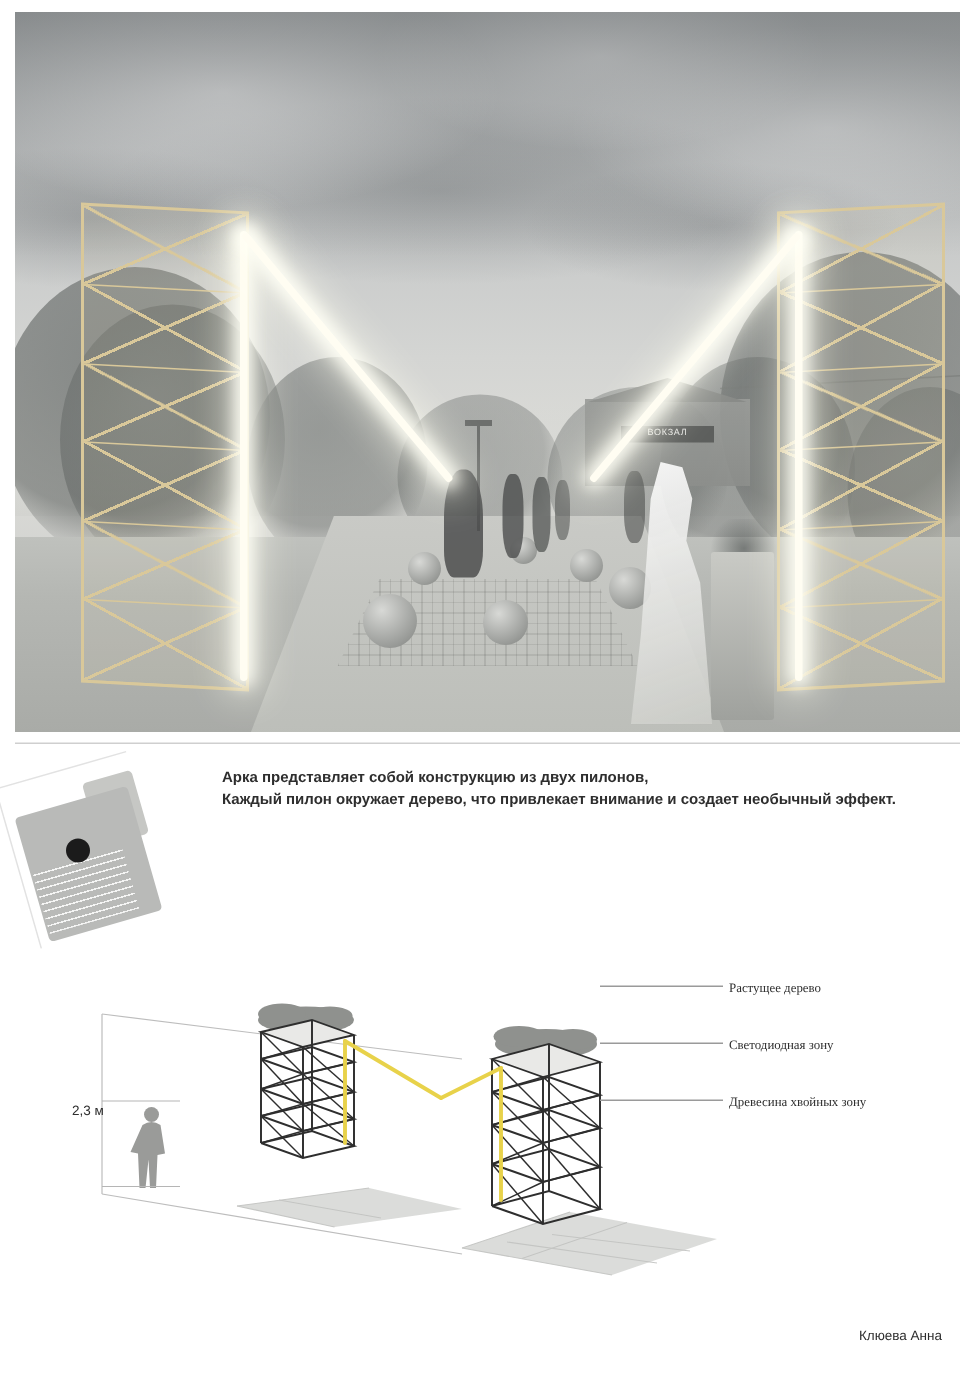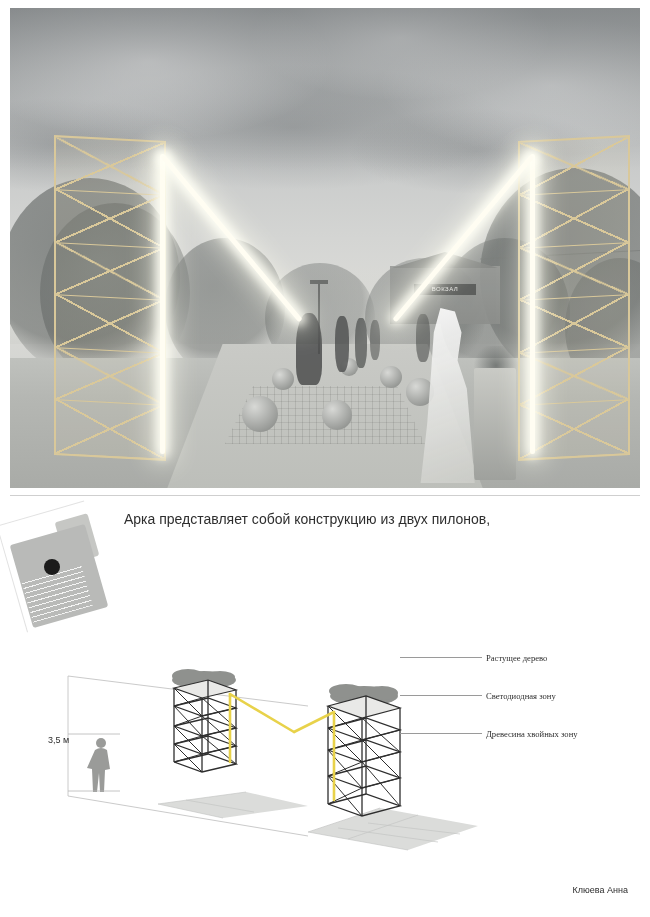--- a/index.html
+++ b/index.html
@@ -220,25 +220,26 @@
   .divider {
     position: absolute;
     left: 10px; top: 495px;
     width: 630px; height: 1px;
     background: #cfcfcf;
   }
 
   
   .description {
     position: absolute;
-    left: 124px; top: 512px;
+    left: 148px; top: 512px;
     width: 500px;
-    font-size: 14px;
+    font-size: 10px;
     line-height: 14.6px;
     color: #2e2e2e;
+    font-weight: bold;
   }
 
   
   .plan {
     position: absolute;
     left: 8px; top: 505px;
     width: 124px; height: 128px;
   }
   .plan-shape {
     position: absolute;
@@ -427,20 +428,21 @@
 <div class="plan">
   <div class="plan-grid"></div>
   <div class="plan-shape2"></div>
   <div class="plan-shape"></div>
   <div class="plan-lines"></div>
   <div class="plan-dot"></div>
 </div>
 
 <div class="description">
   <div>Арка представляет собой конструкцию из двух пилонов,</div>
+  <div>Каждый пилон окружает дерево, что привлекает внимание и создает необычный эффект.</div>
 </div>
 
 <div class="axo">
   <svg width="480" height="230" viewBox="0 0 480 230">
 
     <g stroke="#bdbdbd" stroke-width="0.8" fill="none">
       <line x1="60" y1="40" x2="60" y2="160"></line>
       <line x1="60" y1="160" x2="300" y2="200"></line>
       <line x1="60" y1="40" x2="300" y2="70"></line>
     </g>
@@ -543,21 +545,21 @@
       </g>
     </g>
 
     <g stroke="#e8d24a" stroke-width="2.6" fill="none" stroke-linecap="round">
       <line x1="326" y1="76" x2="326" y2="164"></line>
       <line x1="326" y1="76" x2="286" y2="96"></line>
     </g>
   </svg>
 </div>
 
-<div class="scale-label">3,5 м</div>
+<div class="scale-label">2,3 м</div>
 
 <div class="callouts">
   <div class="callout-line cl1"></div>
   <div class="callout-line cl2"></div>
   <div class="callout-line cl3"></div>
   <div class="callout c1">Растущее дерево</div>
   <div class="callout c2">Светодиодная зону</div>
   <div class="callout c3">Древесина хвойных зону</div>
 </div>
 

